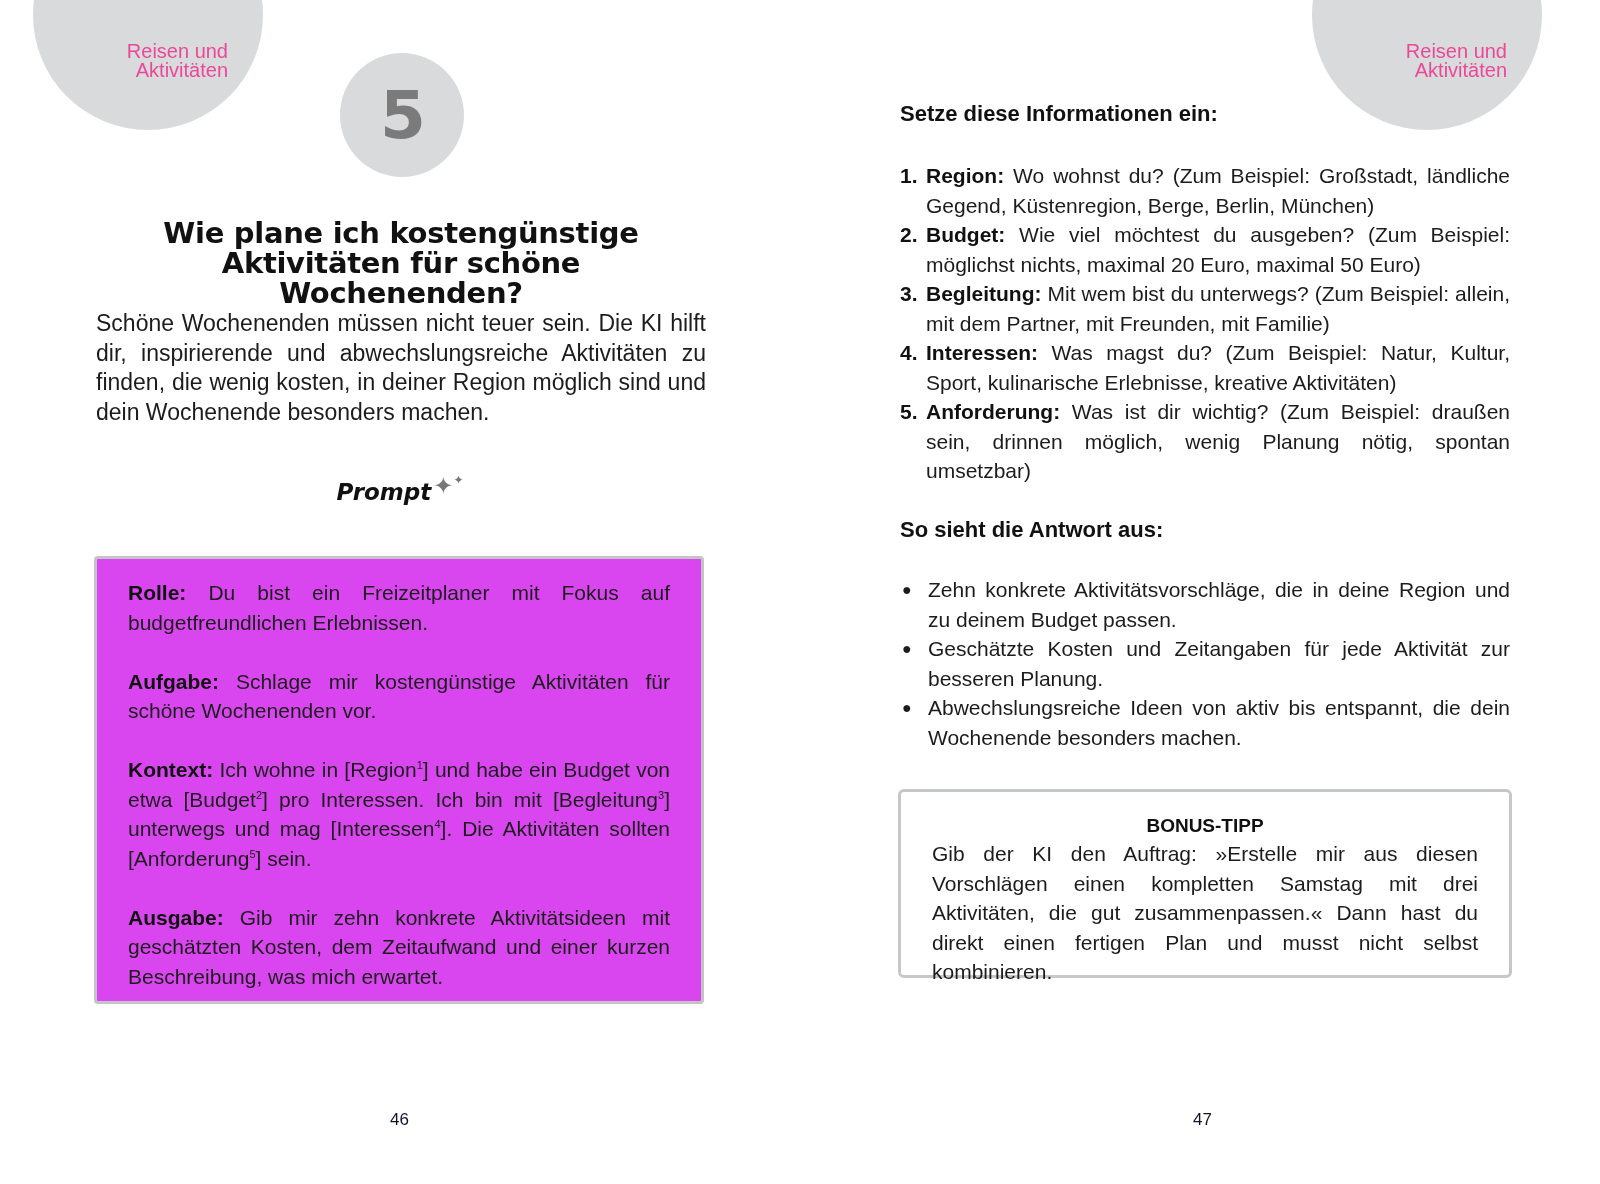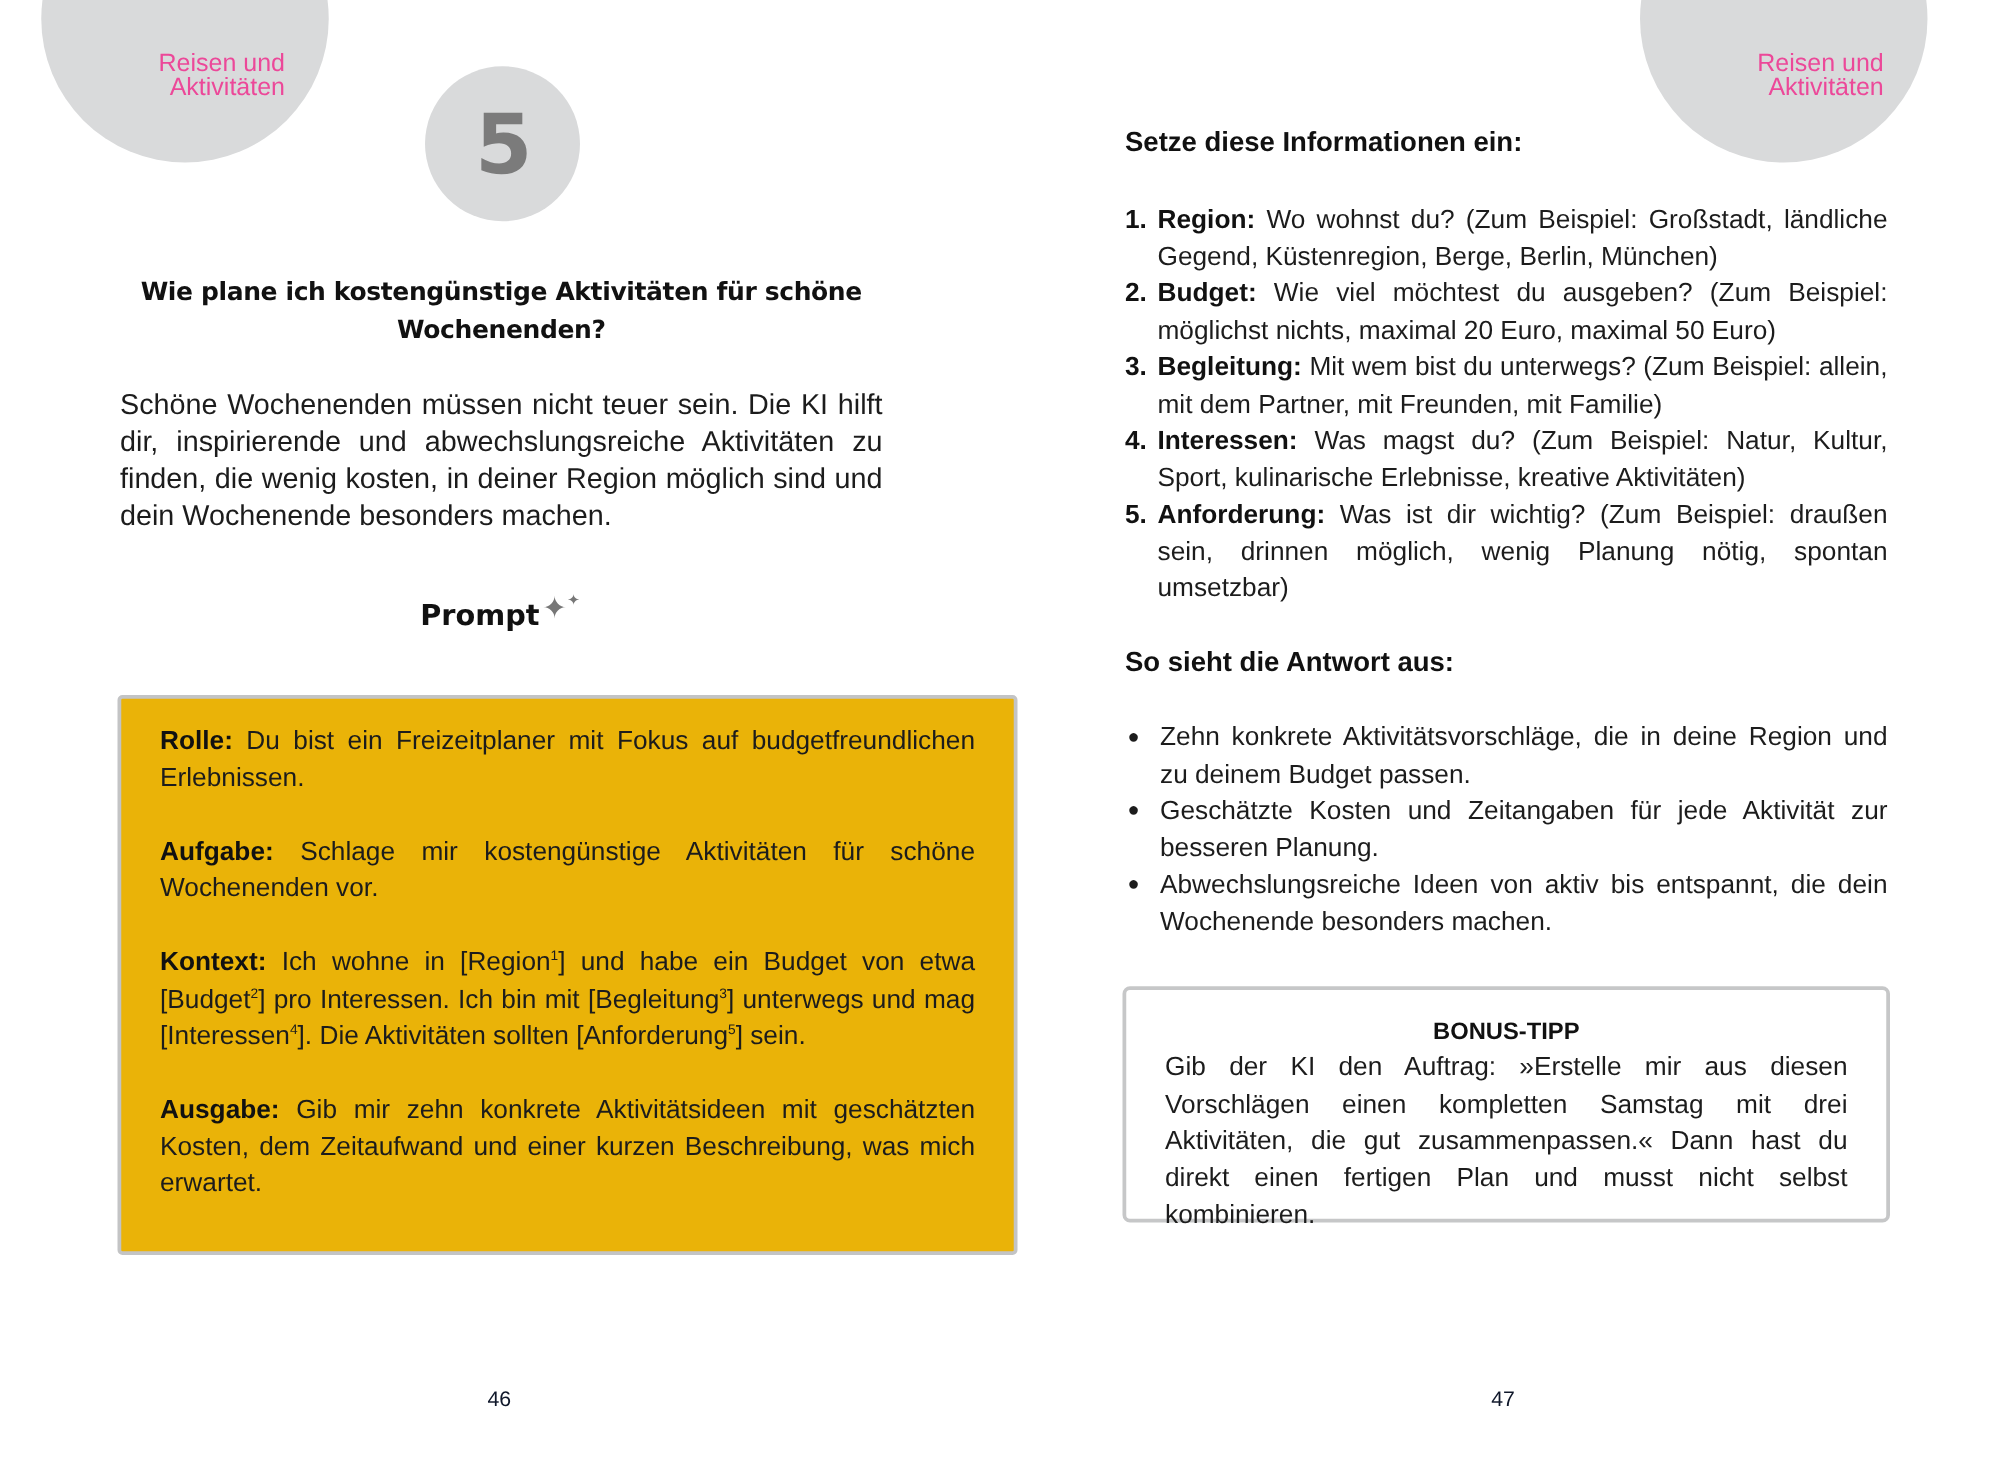--- a/index.html
+++ b/index.html
@@ -28,37 +28,38 @@
       position: absolute; left: 340px; top: 53px; width: 124px; height: 124px; border-radius: 50%;
       background: #d9dadb; display: flex; align-items: center; justify-content: center;
     }
     .number-circle span {
       font-size: 66px; font-weight: bold; color: #7b7b7b; letter-spacing: -2px;
       font-family: "DejaVu Sans", sans-serif;
     }
 
     .title {
       position: absolute; left: 96px; width: 610px; top: 218px; text-align: center;
-      font-size: 20px; font-weight: bold; line-height: 30px; color: #111;
+      font-size: 29px; font-weight: bold; line-height: 30px; color: #111;
       font-family: "DejaVu Sans", sans-serif; letter-spacing: -0.3px;
     }
     .intro {
       position: absolute; left: 96px; width: 610px; top: 309px; font-size: 23px; line-height: 29.5px;
       text-align: justify; color: #1c1c1c;
     }
     .prompt-heading {
       position: absolute; left: 300px; top: 478px; width: 200px; text-align: center;
       font-size: 23px; font-weight: bold; color: #111;
       font-family: "DejaVu Sans", sans-serif;
+      font-style: italic;
     }
     .prompt-heading .sparkle { color: #777; font-size: 24px; margin-left: 2px; position: relative; top: -6px; }
 
     .prompt-box {
-      position: absolute; left: 94px; top: 556px; width: 720px; height: 448px; box-sizing: border-box;
-      background: #eab308; border: 3px solid #c3c4c5; border-radius: 4px;
+      position: absolute; left: 94px; top: 556px; width: 610px; height: 448px; box-sizing: border-box;
+      background: #d946ef; border: 3px solid #c3c4c5; border-radius: 4px;
       padding: 19px 31px 0 31px;
     }
     .prompt-para { font-size: 21px; line-height: 29.5px; text-align: justify; margin: 0 0 29.5px 0; color: #1c1c1c; }
     .prompt-para b { color: #111; }
     sup { font-size: 11px; line-height: 0; }
 
     .section-heading {
       position: absolute; left: 900px; font-size: 22px; font-weight: bold; color: #111;
     }
     .info-list { position: absolute; left: 900px; width: 610px; top: 161px; font-size: 21px; line-height: 29.5px; color: #1c1c1c; }

